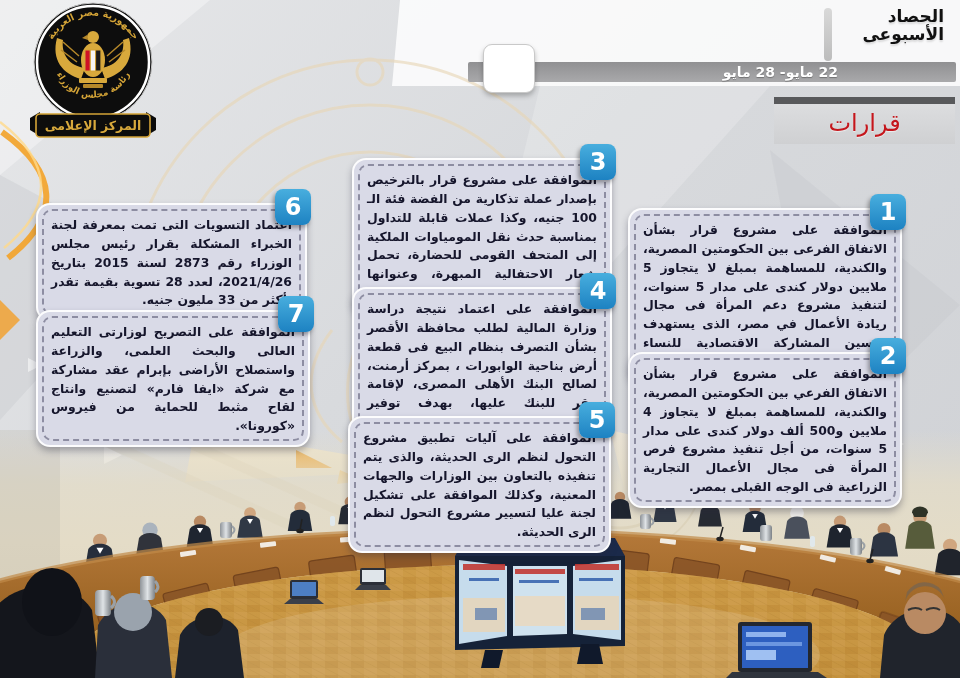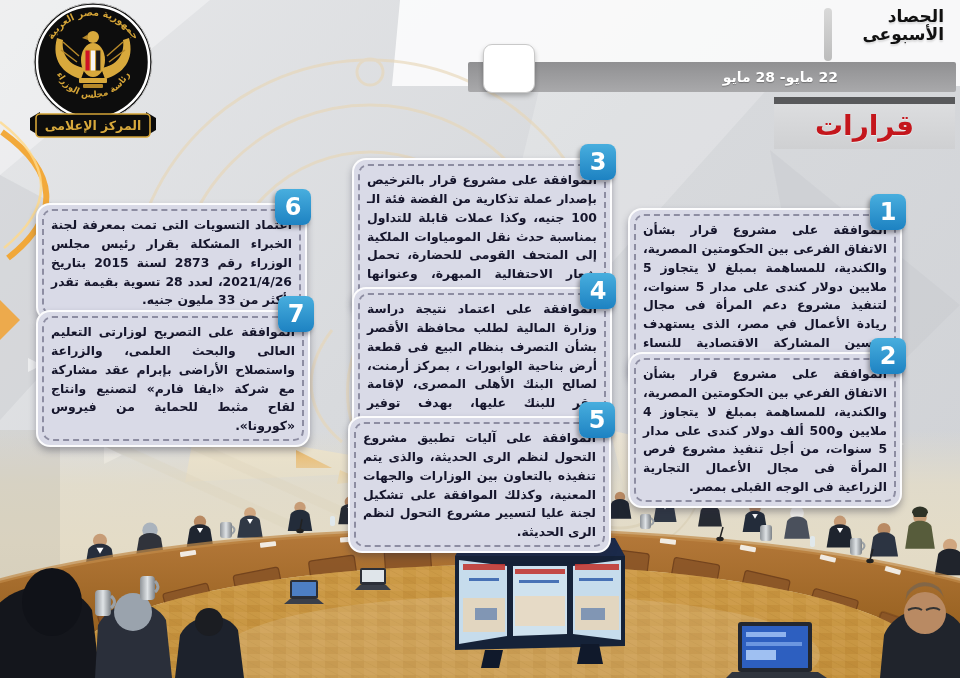--- a/index.html
+++ b/index.html
@@ -8,39 +8,39 @@
           background:linear-gradient(135deg,#e6e7e9 0%,#d8dadd 45%,#cfd1d5 100%);}
   .bg-svg{position:absolute;inset:0;z-index:0;}
   
   .hdr-title-small{position:absolute;top:7px;right:16px;z-index:4;text-align:right;
       font-weight:bold;font-size:17px;line-height:1.08;color:#111;
       text-shadow:0 2px 2px rgba(0,0,0,.12);}
   .hdr-sep{position:absolute;top:8px;right:128px;width:8px;height:53px;border-radius:4px;
       background:linear-gradient(180deg,#d9d9d9,#bcbcbc);z-index:4;}
   .hdr-title-main{position:absolute;top:4px;right:146px;z-index:4;white-space:nowrap;
       font-weight:bold;font-size:43px;color:#0d0d0d;text-shadow:0 3px 3px rgba(0,0,0,.18);}
-  .date-bar{position:absolute;top:62px;left:420px;right:4px;height:30px;z-index:3;
+  .date-bar{position:absolute;top:62px;left:420px;right:4px;height:20px;z-index:3;
       background:linear-gradient(180deg,#909092,#a9a9ab);border-radius:2px;
       display:flex;align-items:center;justify-content:flex-start;direction:rtl;
       padding-right:118px;box-sizing:border-box;margin-left:48px;}
   .date-bar span{color:#fff;font-weight:bold;font-size:14px;letter-spacing:.5px;
       text-shadow:0 1px 1px rgba(0,0,0,.3);}
   .page-badge{position:absolute;top:44px;left:483px;width:50px;height:47px;z-index:5;
       background:#fff;border:1px solid #c9c9c9;border-radius:9px;
       box-shadow:0 3px 5px rgba(0,0,0,.25);overflow:hidden;}
   .page-badge .pb-top{height:16px;background:linear-gradient(180deg,#f7a821,#ee8f12);
       color:#fff;font-size:9px;font-weight:bold;display:flex;align-items:center;justify-content:center;margin-top:48px;}
   .page-badge .pb-bottom{height:31px;display:flex;direction:rtl;align-items:center;justify-content:center;gap:3px;}
   .page-badge .pb-num{color:#f29111;font-weight:bold;font-size:20px;line-height:1;}
   .page-badge .pb-sep{color:#555;font-size:14px;font-weight:bold;}
   .red-label{position:absolute;top:97px;right:5px;width:181px;z-index:4;}
   .red-label .rl-bar{height:7px;background:#58595b;}
   .red-label .rl-box{background:linear-gradient(180deg,#dcdddf,#cfd0d2);padding:5px 8px 7px;
       text-align:center;direction:rtl;}
-  .red-label .rl-box div{color:#c4161c;font-weight:bold;font-size:28px;line-height:1.18;
+  .red-label .rl-box div{color:#c4161c;font-weight:normal;font-size:24px;line-height:1.18;
       text-shadow:0 1px 1px rgba(255,255,255,.6);}
   
   .logo{position:absolute;top:2px;left:26px;width:134px;height:142px;z-index:4;}
   
   .dbox{position:absolute;z-index:3;background:#d9dae7;border:2px solid rgba(255,255,255,.92);
       border-radius:14px;box-shadow:0 4px 7px rgba(40,40,60,.35);
       padding:11px 13px 9px;box-sizing:border-box;direction:rtl;}
   .dbox::before{content:"";position:absolute;inset:4px;border:2px dashed #8d8da2;
       border-radius:10px;pointer-events:none;}
   .dtext{position:relative;color:#15152b;font-weight:bold;font-size:12.4px;line-height:1.52;

